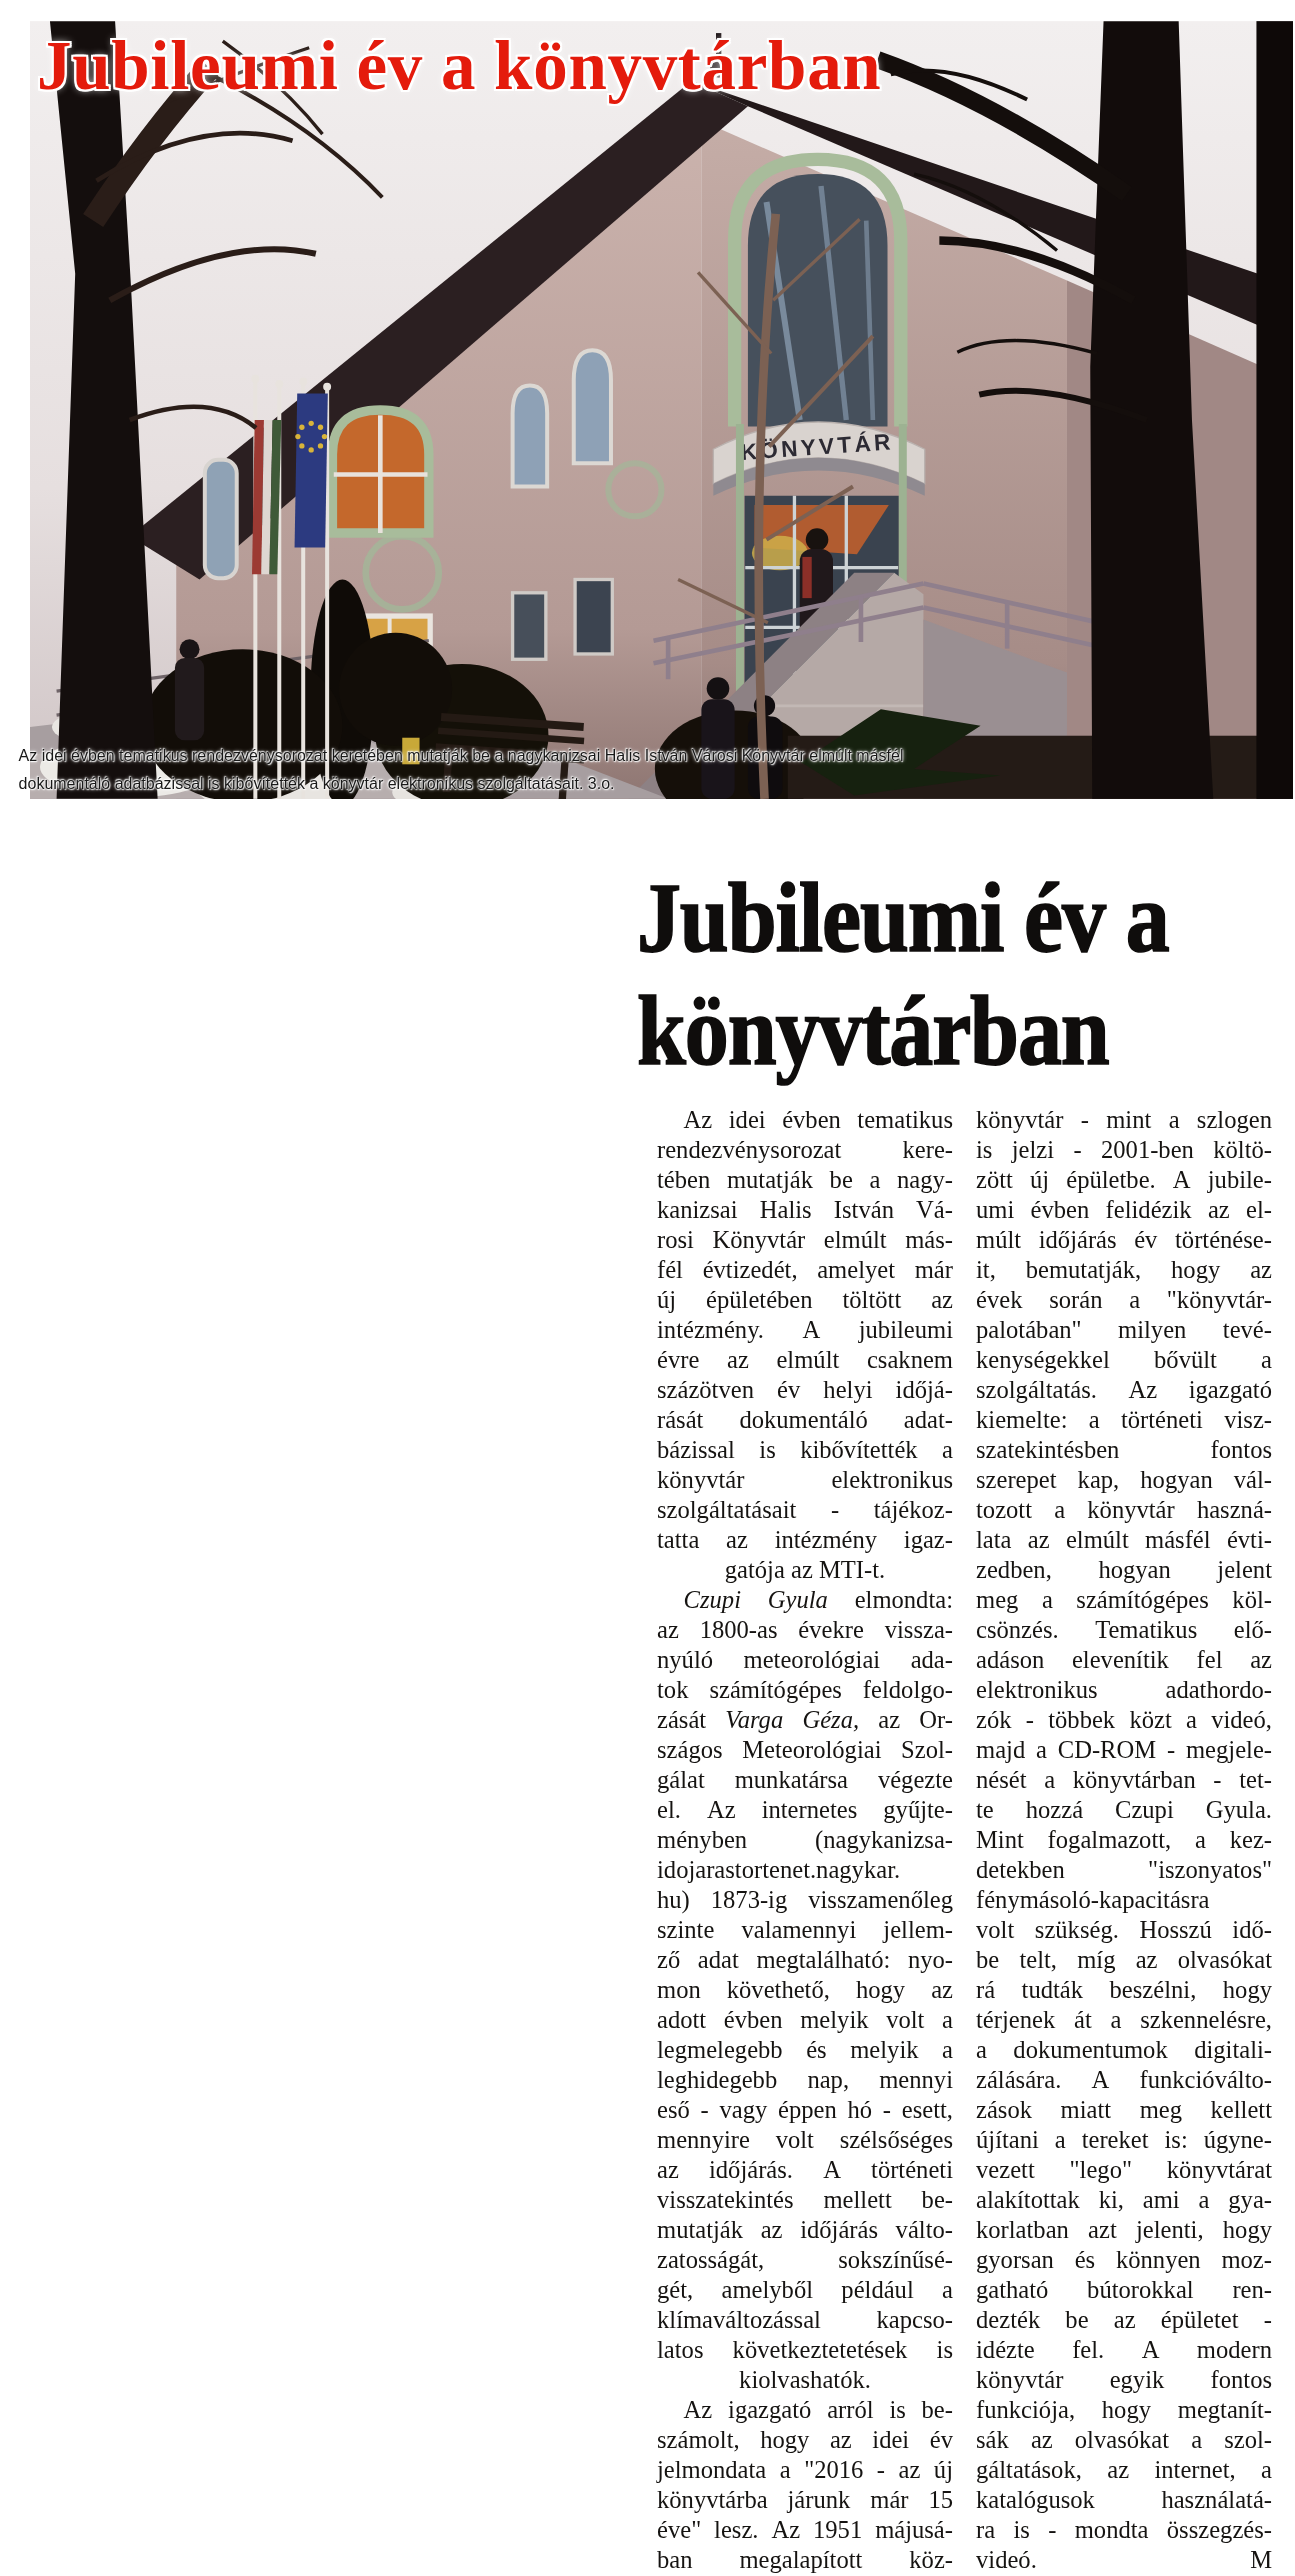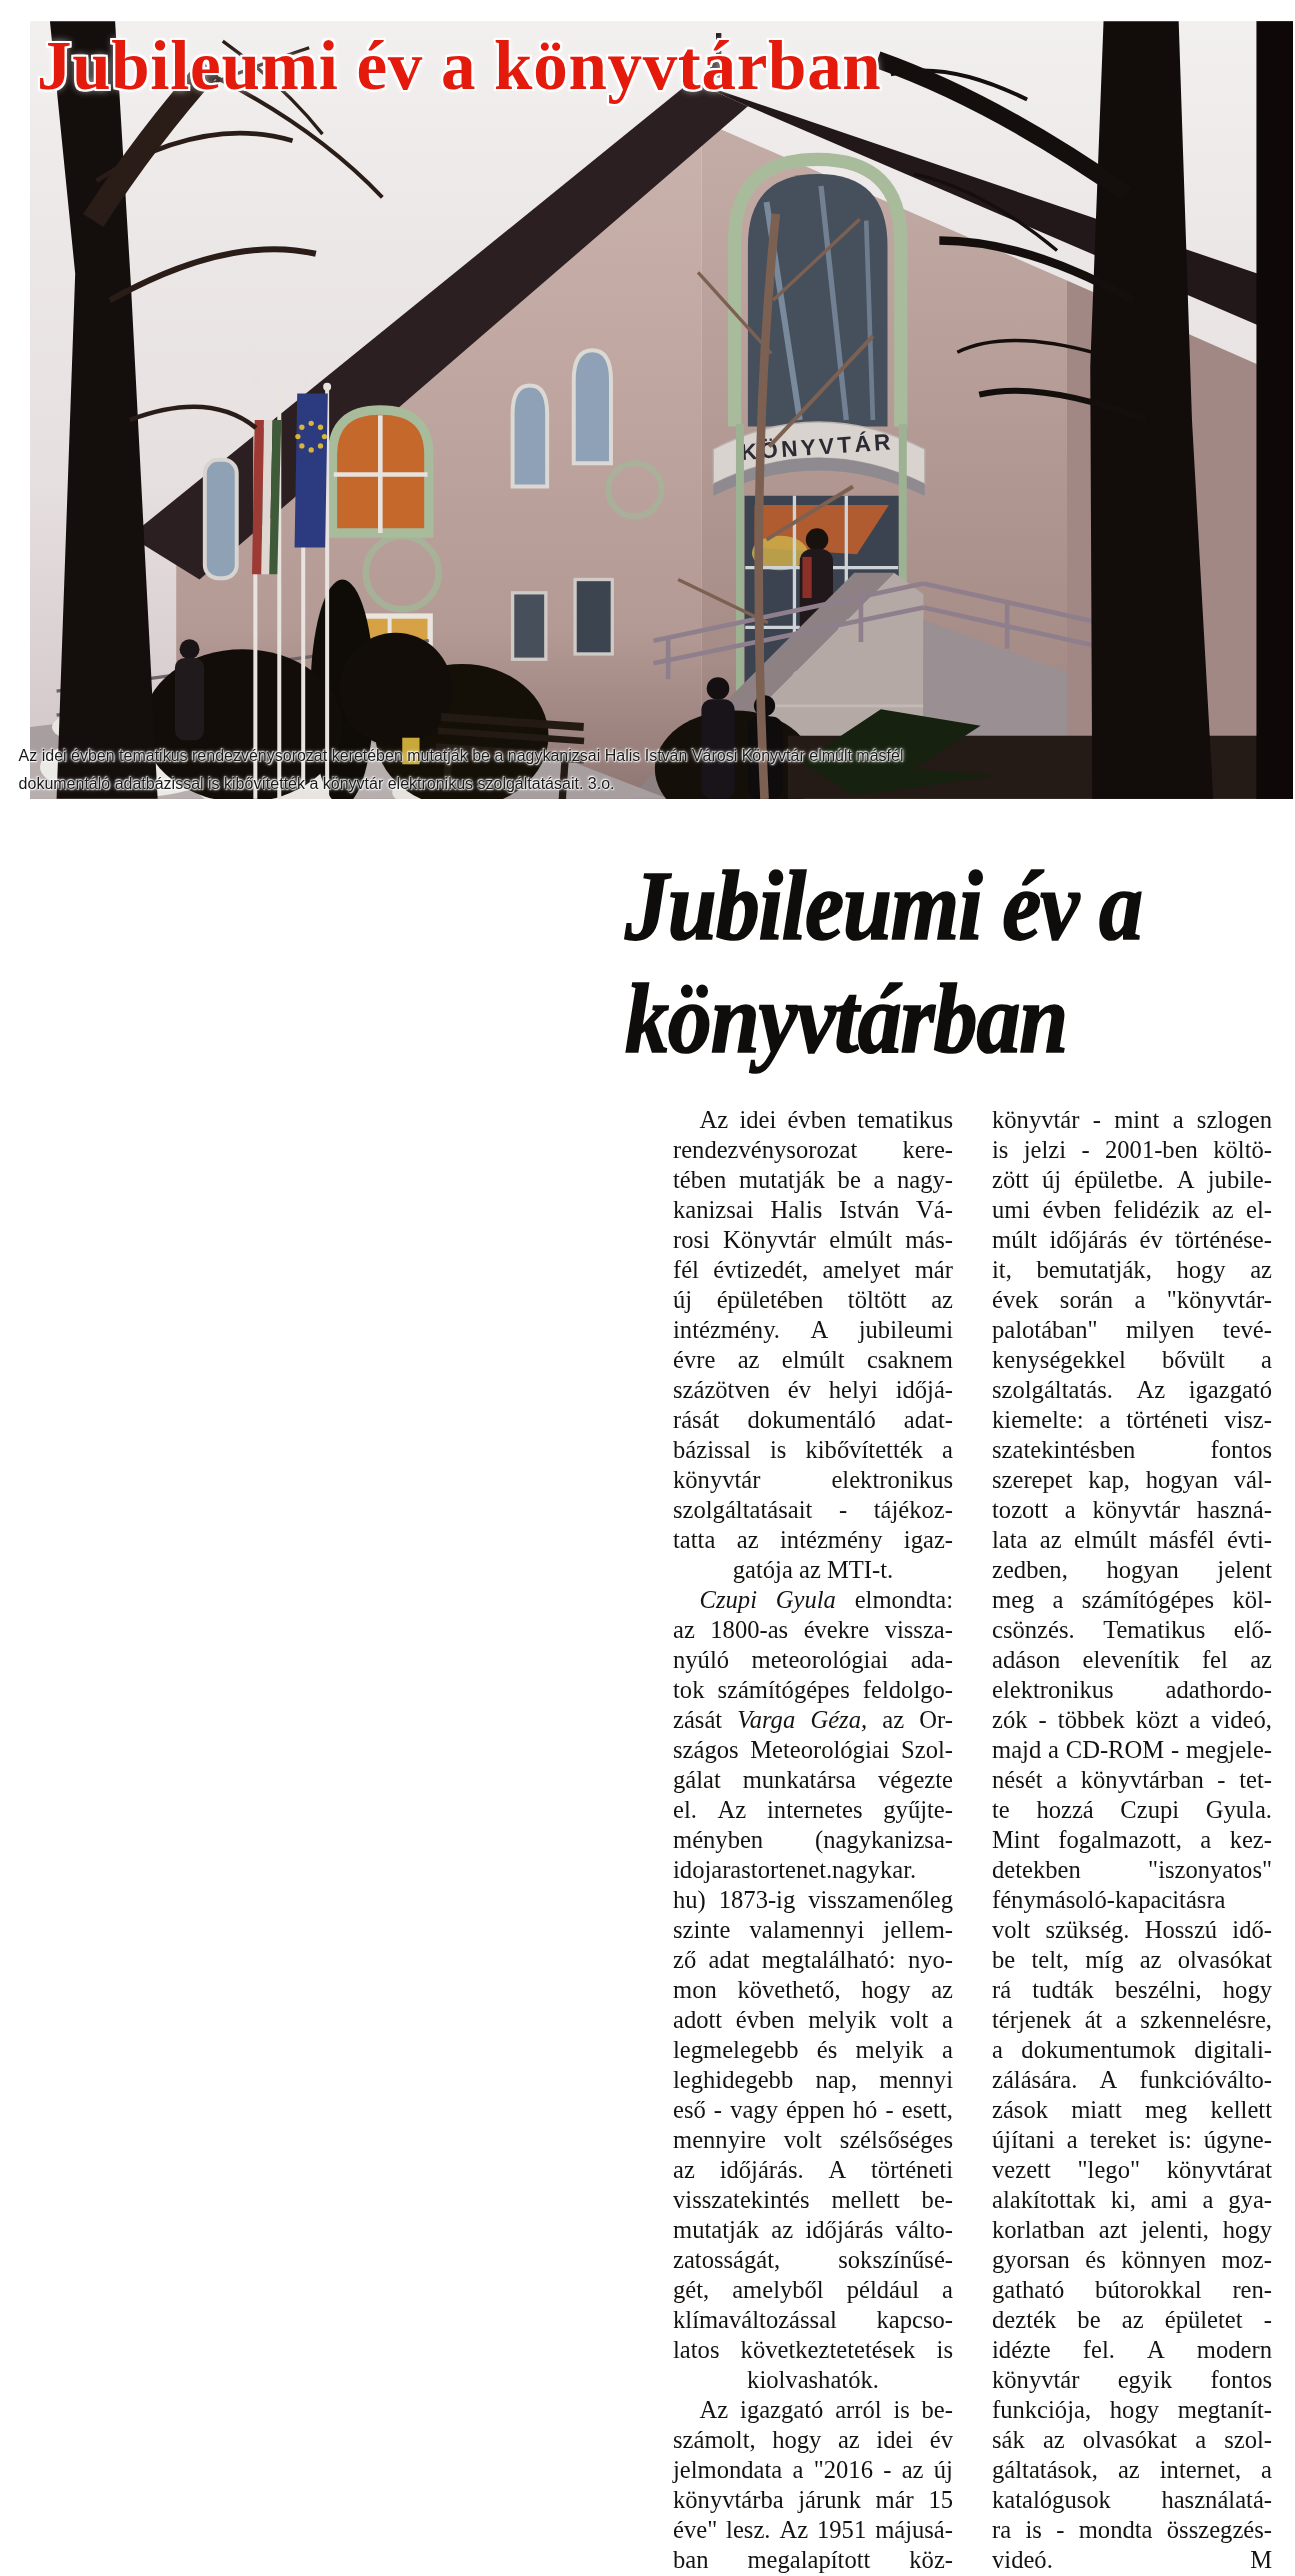--- a/index.html
+++ b/index.html
@@ -21,32 +21,32 @@
   }
   
   .caption{
     position:absolute;left:18.6px;top:742px;width:1256px;
     font-family:"Liberation Sans",sans-serif;font-size:16px;line-height:27.6px;
     color:#191919;
     text-shadow:0 0 4px #fff,0 0 2px #fff,0.7px 0.7px 1.3px #fff,-0.7px -0.7px 1.3px #fff;
   }
   
   .article-headline{
-    position:absolute;left:625px;top:849px;margin:0;
+    position:absolute;left:625px;top:849px;margin:12px;
     font-family:"Liberation Serif",serif;font-weight:bold;
     font-size:100px;line-height:113px;color:#0f0d0c;
-    -webkit-text-stroke:1.7px #0f0d0c;letter-spacing:-1.3px;white-space:nowrap;font-style:italic;
+    -webkit-text-stroke:1.7px #0f0d0c;letter-spacing:-1.3px;white-space:nowrap;
   }
   .article-headline .hl-line{display:block;transform:scaleX(0.88);transform-origin:left;}
   
   .columns{
     position:absolute;left:657px;top:1105px;width:615px;display:flex;gap:23px;
     font-family:"Liberation Serif",serif;font-size:24.6px;line-height:30px;color:#151311;
   }
-  .col{width:296px;margin-left:16px;}
+  .col{width:296px;}
   .line{display:flex;justify-content:space-between;align-items:baseline;height:30px;white-space:nowrap;}
   .line.pend{display:block;text-align:center;}
   .line.indent{padding-left:26.6px;}
   .line .it{font-style:italic;}
   svg text{user-select:none;}
 </style>
 </head>
 <body>
 
 <div class="photo-wrap">

